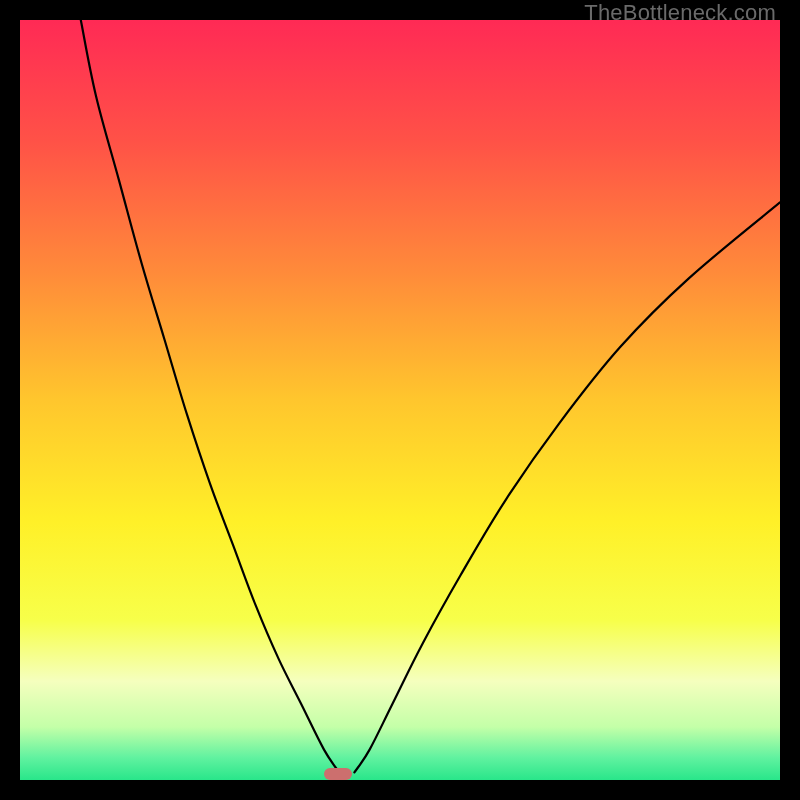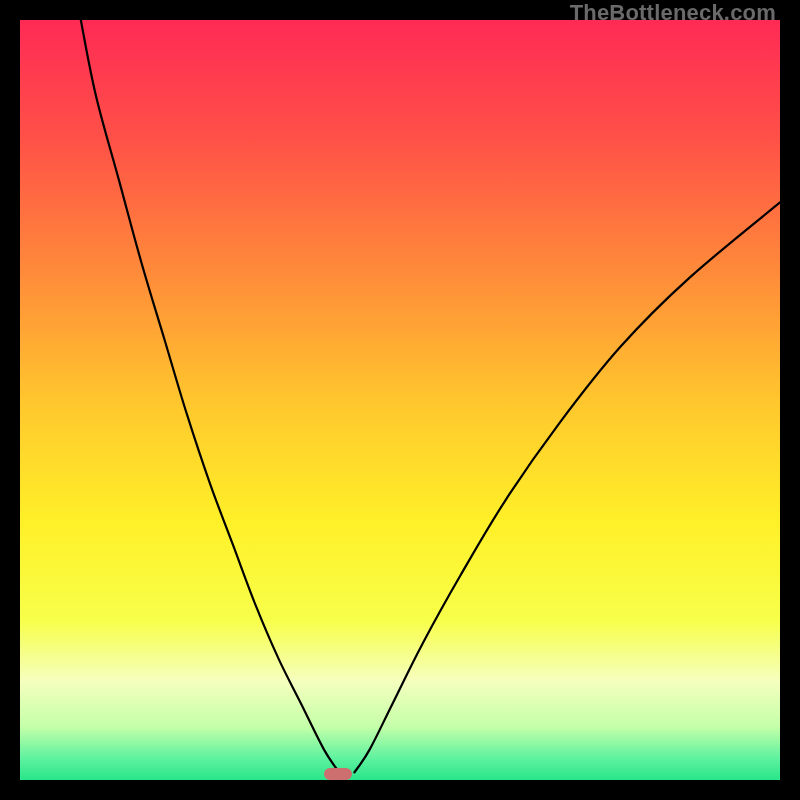--- a/index.html
+++ b/index.html
@@ -24,21 +24,21 @@
     top: 0;
     width: 760px;
     height: 760px;
   }
   .watermark {
     position: absolute;
     top: 0px;
     right: 24px;
     font-family: Arial, Helvetica, sans-serif;
     font-size: 22px;
-    font-weight: 700;
+    font-weight: 400;
     color: #6a6a6a;
     letter-spacing: 0.2px;
   }
   .marker {
     position: absolute;
     width: 28px;
     height: 12px;
     border-radius: 6px;
     background: #cc6f6e;
   }

